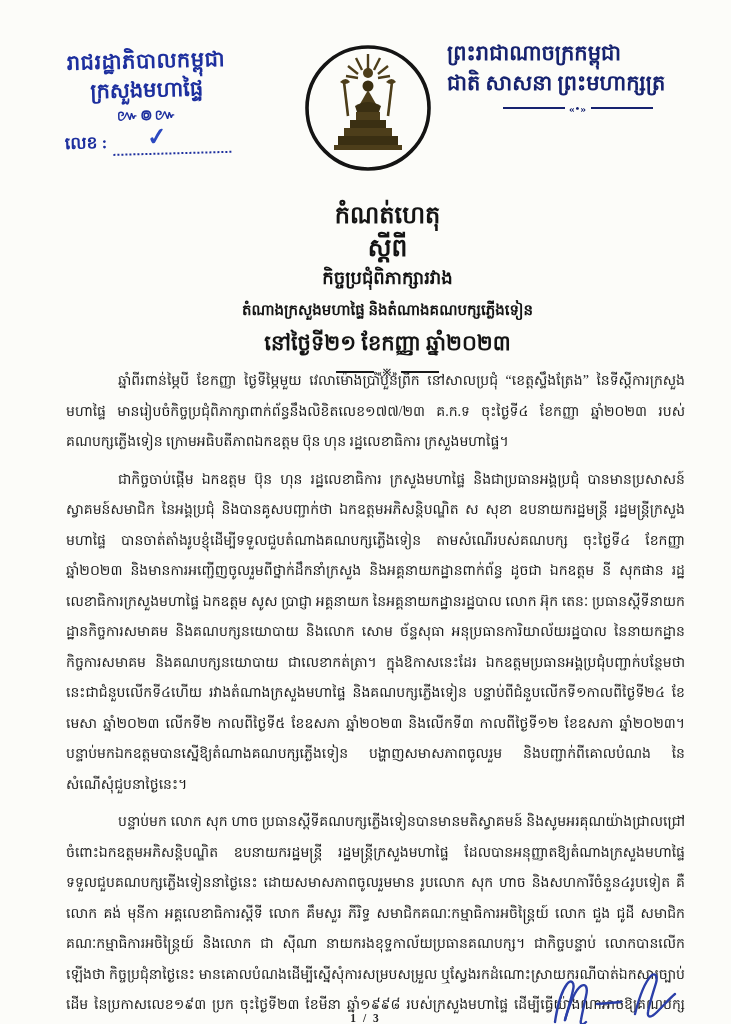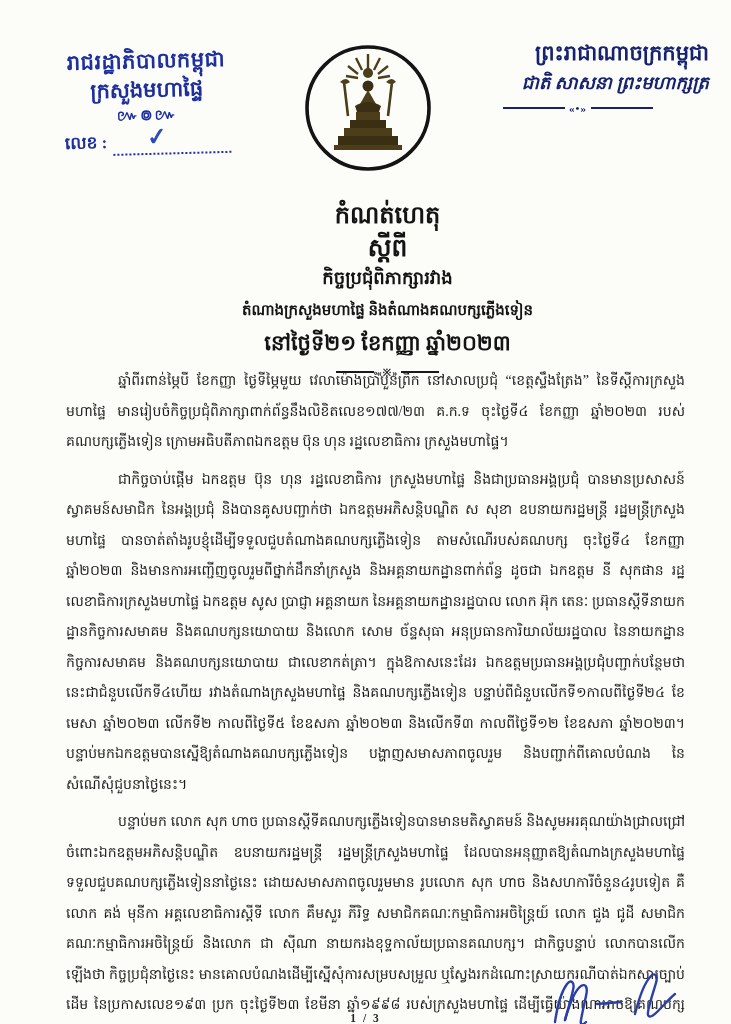--- a/index.html
+++ b/index.html
@@ -32,24 +32,24 @@
   }
   .checkmark{
     position:absolute;left:34px;top:-12px;
     font-size:24px;color:#2b49c0;font-weight:bold;transform:rotate(-4deg);
   }
   
   .emblem{position:absolute;left:300px;top:40px;width:136px;height:136px;}
   
   .kingdom{
     position:absolute;right:22px;top:38px;width:262px;
-    text-align:right;color:#16226f;
+    text-align:left;color:#16226f;
   }
   .kingdom .k1{font-size:21px;font-weight:bold;line-height:30px;}
-  .kingdom .k2{font-size:18px;font-weight:bold;line-height:30px;font-style:italic;}
+  .kingdom .k2{font-size:21px;font-weight:bold;line-height:30px;}
   .hdr-divider{
     display:flex;align-items:center;justify-content:center;gap:4px;
     margin-top:4px;color:#16226f;
   }
   .hdr-divider .bar{height:2px;background:#16226f;width:62px;}
   .hdr-divider .mid{font-size:11px;letter-spacing:1px;font-weight:bold;}
   
   .title-block{
     position:absolute;left:0;right:0;top:198px;
     text-align:center;color:#141414;font-weight:bold;margin-left:44px;

